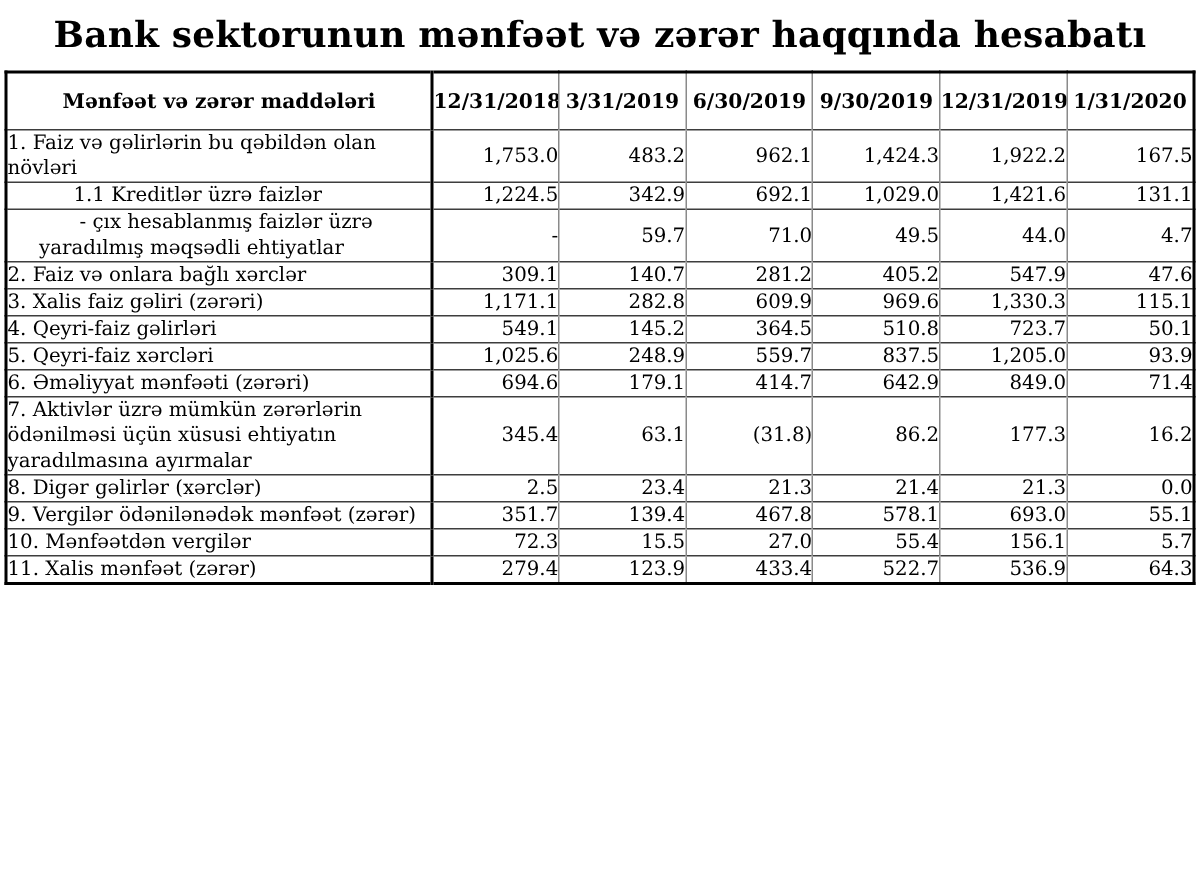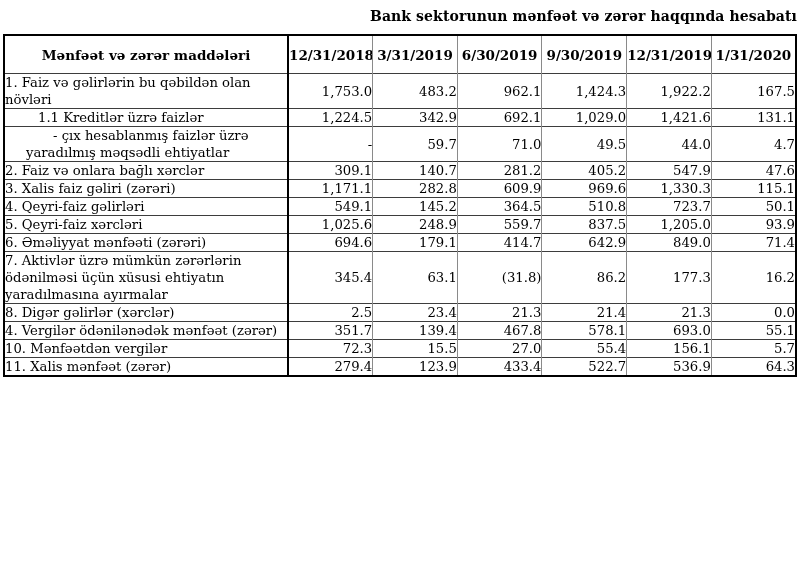--- a/index.html
+++ b/index.html
@@ -11,23 +11,23 @@
   }
   .page {
     width: 800px;
     height: 587px;
     box-sizing: border-box;
     padding: 0 3px;
     overflow: hidden;
     background: #ffffff;
   }
   .title {
-    font-size: 14px;
+    font-size: 24px;
     font-weight: bold;
-    text-align: right;
+    text-align: center;
     margin: 8px 0 10px 0;
     letter-spacing: 0.1px;
   }
   table.pl-table {
     width: 794px;
     border-collapse: collapse;
     table-layout: fixed;
     border: 2px solid #000000;
   }
   .pl-table th,
@@ -58,21 +58,21 @@
   .label-cell {
     text-align: left;
     padding: 7.5px 4px 7.5px 5px;
     white-space: pre-line;
   }
   .num-cell {
     text-align: right;
     padding: 7.5px 7px 7.5px 2px;
   }
   tr.row-sub .label-cell {
-    padding-left: 33px;
+    padding-left: 44px;
     margin-left: 47px;
   }
   tr.row-dash .label-cell {
     padding-left: 21px;
     text-indent: 27px;
   }
 </style>
 </head>
 <body>
 
@@ -188,21 +188,21 @@
         <tr class="row-main">
     <td class="label-cell">8. Digər gəlirlər (xərclər)</td>
     <td class="num-cell">2.5</td>
     <td class="num-cell">23.4</td>
     <td class="num-cell">21.3</td>
     <td class="num-cell">21.4</td>
     <td class="num-cell">21.3</td>
     <td class="num-cell">0.0</td>
   </tr>
         <tr class="row-main">
-    <td class="label-cell">4. Vergilər ödənilənədək mənfəət (zərər)</td>
+    <td class="label-cell">9. Vergilər ödənilənədək mənfəət (zərər)</td>
     <td class="num-cell">351.7</td>
     <td class="num-cell">139.4</td>
     <td class="num-cell">467.8</td>
     <td class="num-cell">578.1</td>
     <td class="num-cell">693.0</td>
     <td class="num-cell">55.1</td>
   </tr>
         <tr class="row-main">
     <td class="label-cell">10. Mənfəətdən vergilər</td>
     <td class="num-cell">72.3</td>

